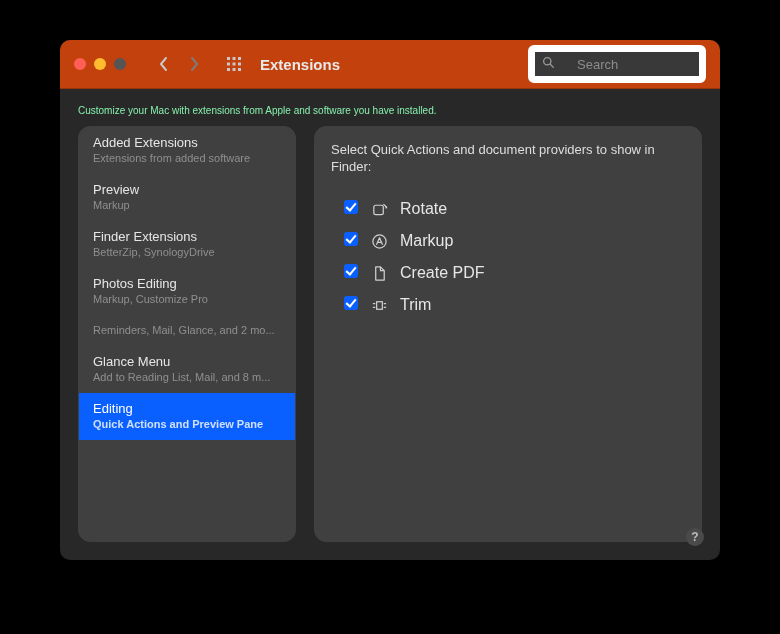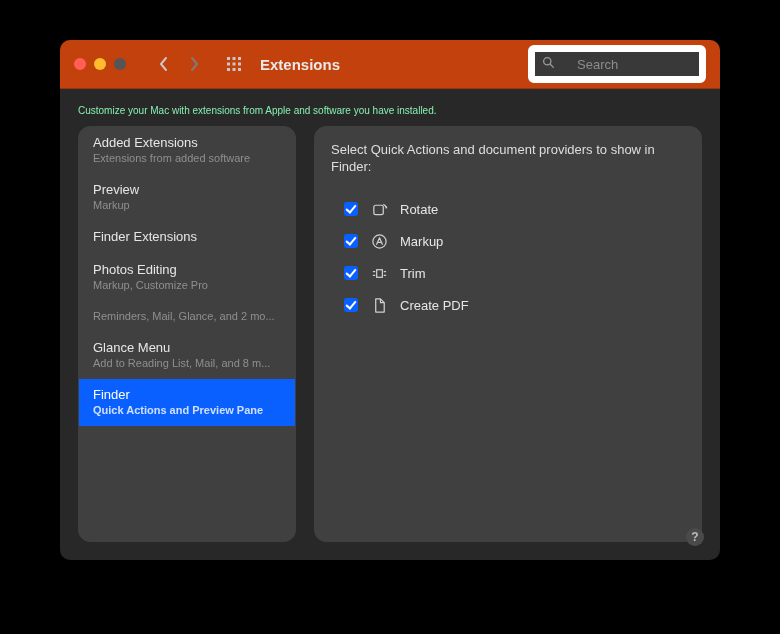--- a/index.html
+++ b/index.html
@@ -164,24 +164,23 @@
     border: 1px solid #414141;
     border-radius: 4px;
     flex: 1;
     padding: 12px 12px;
     display: flex;
     flex-direction: column;
     gap: 14px;
   }
   .action-row {
     display: flex;
-    align-items: center;
     gap: 12px;
     color: #e6e6e6;
-    font-size: 13px;
+    font-size: 16px;
   }
   .chk {
     appearance: none;
     width: 14px; height: 14px;
     border-radius: 3px;
     background: #0a60ff;
     position: relative;
     cursor: pointer;
     flex: 0 0 auto;
   }
@@ -277,34 +276,35 @@
             <div class="sb-item">
               <div class="sb-title">Added Extensions</div>
               <div class="sb-sub">Extensions from added software</div>
             </div>
             <div class="sb-item">
               <div class="sb-title">Preview</div>
               <div class="sb-sub">Markup</div>
             </div>
             <div class="sb-item">
               <div class="sb-title">Finder Extensions</div>
+              <div class="sb-sub">BetterZip, SynologyDrive</div>
             </div>
             <div class="sb-item">
               <div class="sb-title">Photos Editing</div>
               <div class="sb-sub">Markup, Customize Pro</div>
             </div>
             <div class="sb-item">
               <div class="sb-sub">Reminders, Mail, Glance, and 2 mo...</div>
             </div>
             <div class="sb-item">
               <div class="sb-title">Glance Menu</div>
               <div class="sb-sub">Add to Reading List, Mail, and 8 m...</div>
             </div>
             <div class="sb-item selected">
-              <div class="sb-title">Finder</div>
+              <div class="sb-title">Editing</div>
               <div class="sb-sub">Quick Actions and Preview Pane</div>
             </div>
           </div>
       </div>
 
       <div class="pane detail">
         <div class="detail-text">Select Quick Actions and document providers to show in Finder:</div>
         <div class="action-box" id="action-box">
             <div class="action-row">
               <span class="chk"></span>
@@ -324,39 +324,39 @@
                   <circle cx="9" cy="9" r="7" fill="none" stroke="currentColor" stroke-width="1.3"></circle>
                   <path d="M6 12 L9 5 L12 12 M7 10 L11 10" fill="none" stroke="currentColor" stroke-width="1.3" stroke-linecap="round" stroke-linejoin="round"></path>
                 </svg>
               </span>
               <span>Markup</span>
             </div>
             <div class="action-row">
               <span class="chk"></span>
               <span class="act-icon">
                 <svg viewBox="0 0 18 18">
+                  <path d="M5 2 h5 l4 4 v10 h-9 z" fill="none" stroke="currentColor" stroke-width="1.3" stroke-linejoin="round"></path>
+                  <path d="M10 2 v4 h4" fill="none" stroke="currentColor" stroke-width="1.3" stroke-linejoin="round"></path>
+                </svg>
+              </span>
+              <span>Create PDF</span>
+            </div>
+            <div class="action-row">
+              <span class="chk"></span>
+              <span class="act-icon">
+                <svg viewBox="0 0 18 18">
                   <rect x="6" y="5" width="6" height="8" fill="none" stroke="currentColor" stroke-width="1.3"></rect>
                   <line x1="2" y1="7" x2="4.5" y2="7" stroke="currentColor" stroke-width="1.3"></line>
                   <line x1="2" y1="11" x2="4.5" y2="11" stroke="currentColor" stroke-width="1.3"></line>
                   <line x1="13.5" y1="7" x2="16" y2="7" stroke="currentColor" stroke-width="1.3"></line>
                   <line x1="13.5" y1="11" x2="16" y2="11" stroke="currentColor" stroke-width="1.3"></line>
                 </svg>
               </span>
               <span>Trim</span>
             </div>
-            <div class="action-row">
-              <span class="chk"></span>
-              <span class="act-icon">
-                <svg viewBox="0 0 18 18">
-                  <path d="M5 2 h5 l4 4 v10 h-9 z" fill="none" stroke="currentColor" stroke-width="1.3" stroke-linejoin="round"></path>
-                  <path d="M10 2 v4 h4" fill="none" stroke="currentColor" stroke-width="1.3" stroke-linejoin="round"></path>
-                </svg>
-              </span>
-              <span>Create PDF</span>
-            </div>
           </div>
       </div>
 
     </div>
   </div>
 
   <div class="help">?</div>
 </div>
 
 </body></html>

